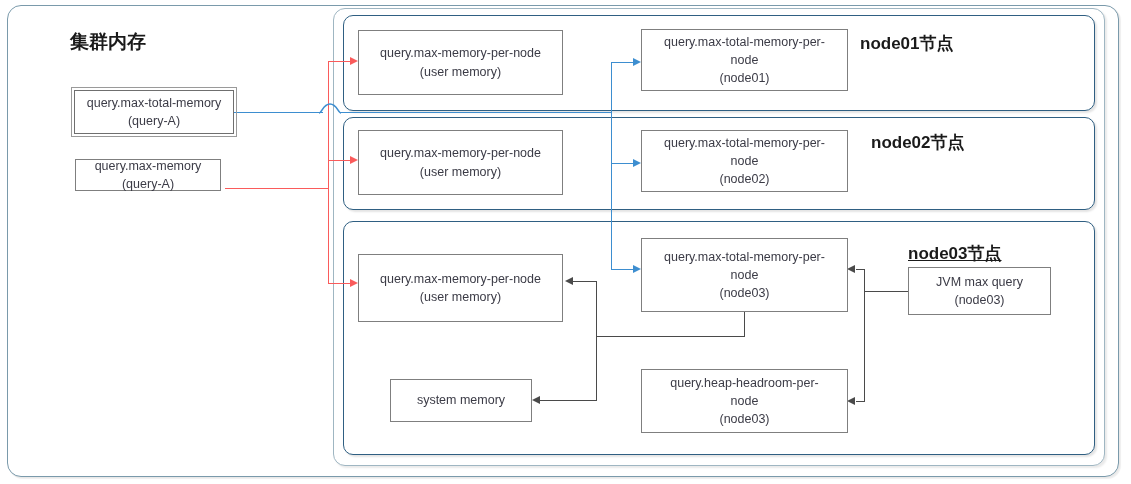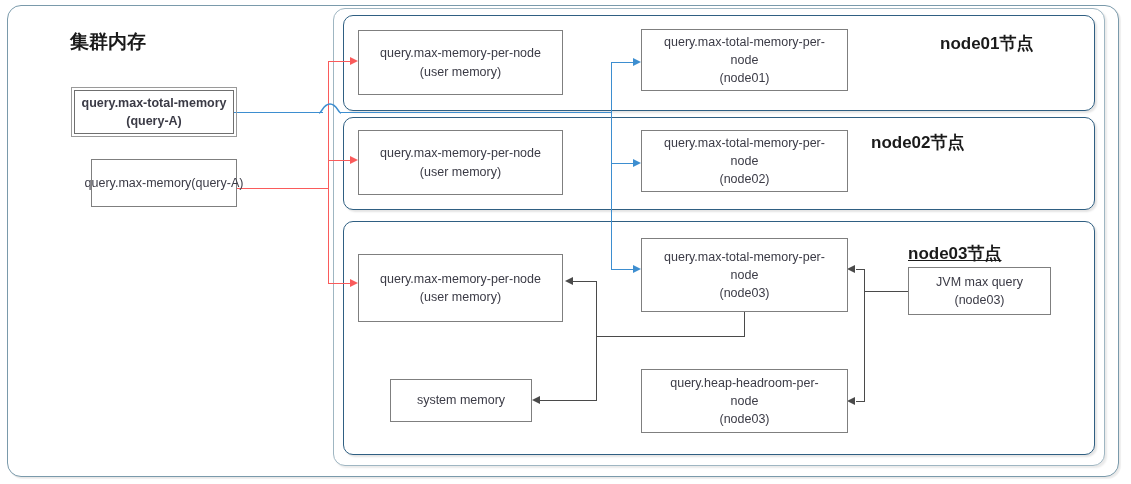--- a/index.html
+++ b/index.html
@@ -50,21 +50,20 @@
     color:#3b3b46;
     font-size:12.5px;
     line-height:1.45;
     padding:2px 6px;
     z-index:4;
   }
   .box.selected{
     border:1.5px solid #6f6f6f;
     outline:1.5px solid #9a9a9a;
     outline-offset:2.5px;
-    font-weight:bold;
   }
   .box .ln{display:block;white-space:nowrap;}
   
   .title-cn{
     position:absolute;
     font-weight:bold;
     color:#1a1a1a;
     white-space:nowrap;
     z-index:5;
   }
@@ -105,21 +104,21 @@
   <div class="shell outer" style="left:7px;top:5px;width:1112px;height:472px;"></div>
 
   <div class="shell group" style="left:333px;top:8px;width:772px;height:458px;"></div>
 
   <div class="shell node" style="left:343px;top:15px;width:752px;height:96px;"></div>
   <div class="shell node" style="left:343px;top:117px;width:752px;height:93px;"></div>
   <div class="shell node" style="left:343px;top:221px;width:752px;height:234px;"></div>
 
   <div class="title-cn" style="left:70px;top:29px;font-size:19px;">集群内存</div>
 
-  <div class="node-title" style="left:940px;top:32px;">node01节点</div>
+  <div class="node-title" style="left:860px;top:32px;">node01节点</div>
   <div class="node-title" style="left:871px;top:131px;">node02节点</div>
   <div class="node-title" style="left:908px;top:242px;text-decoration:underline;">node03节点</div>
 
   <div class="seg h blue" style="left:233px;top:112px;width:90px;"></div>
 
   <div class="hop" style="left:318px;top:101px;">
     <svg width="24" height="16" viewBox="0 0 24 16">
       <path d="M1 12 C 4 12, 5 3, 12 3 C 19 3, 20 12, 23 12" fill="none" stroke="#3d8ed0" stroke-width="1.6"></path>
     </svg>
   </div>
@@ -164,21 +163,21 @@
   <div class="seg h blk" style="left:856px;top:269px;width:9px;"></div>
   <div class="arrow left blk" style="left:847px;top:264.5px;"></div>
   <div class="seg h blk" style="left:856px;top:401px;width:9px;"></div>
   <div class="arrow left blk" style="left:847px;top:396.5px;"></div>
 
   <div class="box selected" style="left:74px;top:90px;width:160px;height:44px;flex-direction:column;">
     <span class="ln">query.max-total-memory</span>
     <span class="ln">(query-A)</span>
   </div>
 
-  <div class="box" style="left:91px;top:159px;width:146px;height:48px;flex-direction:row;">
+  <div class="box" style="left:75px;top:159px;width:146px;height:32px;flex-direction:column;">
     <span class="ln">query.max-memory</span>
     <span class="ln">(query-A)</span>
   </div>
 
   <div class="box" style="left:358px;top:30px;width:205px;height:65px;flex-direction:column;">
     <span class="ln">query.max-memory-per-node</span>
     <span class="ln">(user memory)</span>
   </div>
   <div class="box" style="left:641px;top:29px;width:207px;height:62px;flex-direction:column;">
     <span class="ln">query.max-total-memory-per-</span>

